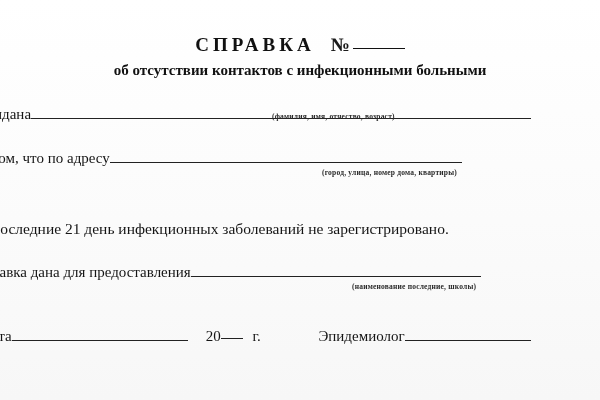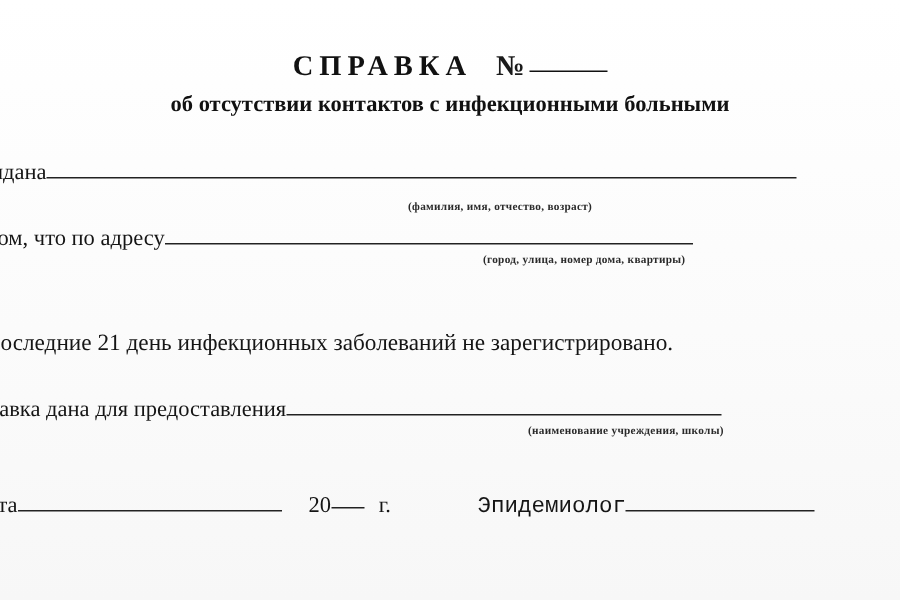--- a/index.html
+++ b/index.html
@@ -98,39 +98,38 @@
     white-space: nowrap;
   }
 
   
   .row-issued   { top: 104px; left: -8px; }
   .row-address  { top: 148px; left: -8px; }
   .row-statement{ top: 220px; left: -8px; font-size: 15.5px; }
   .row-purpose  { top: 262px; left: -8px; }
   .row-footer   { top: 326px; left: -8px; }
 
-  .hint-fio     { top: 133px; left: 272px; }
+  .hint-fio     { top: 112px; left: 272px; }
   .hint-addr    { top: 168px; left: 282px; padding-left: 40px; }
   .hint-org     { top: 282px; left: 352px; }
 
   .footer-year {
     margin-left: 18px;
     font-size: 15px;
     font-family: Liberation Serif, serif;
   }
   .year-blank {
     display: inline-block;
     width: 22px;
     border-bottom: 1.4px solid #222;
     vertical-align: 2px;
   }
   .footer-epid {
     margin-left: 54px;
     font-size: 15px;
-    font-family: Liberation Mono, monospace;
   }
 </style>
 </head>
 <body>
 
 <div class="page">
   <div class="scan-tint"></div>
 
   <div class="content">
 
@@ -149,21 +148,21 @@
     <div class="frow row-address">
       <span class="label">том, что по адресу</span><span class="fill" style="width:352px;"></span>
     </div>
     <div class="hint hint-addr">(город, улица, номер дома, квартиры)</div>
 
     <div class="frow row-statement">последние 21 день инфекционных заболеваний не зарегистрировано.</div>
 
     <div class="frow row-purpose">
       <span class="label">равка дана для предоставления</span><span class="fill" style="width:290px;"></span>
     </div>
-    <div class="hint hint-org">(наименование учреждения, школы)</div>
+    <div class="hint hint-org">(наименование последние, школы)</div>
 
     <div class="frow row-footer">
       <span class="label">ата</span><span class="fill" style="width:176px;"></span><span class="footer-year">20</span><span class="year-blank"></span>
       <span class="label" style="margin-left:6px;">г.</span>
       <span class="footer-epid">Эпидемиолог</span><span class="fill" style="width:126px;"></span>
     </div>
 
   </div>
 </div>
 

